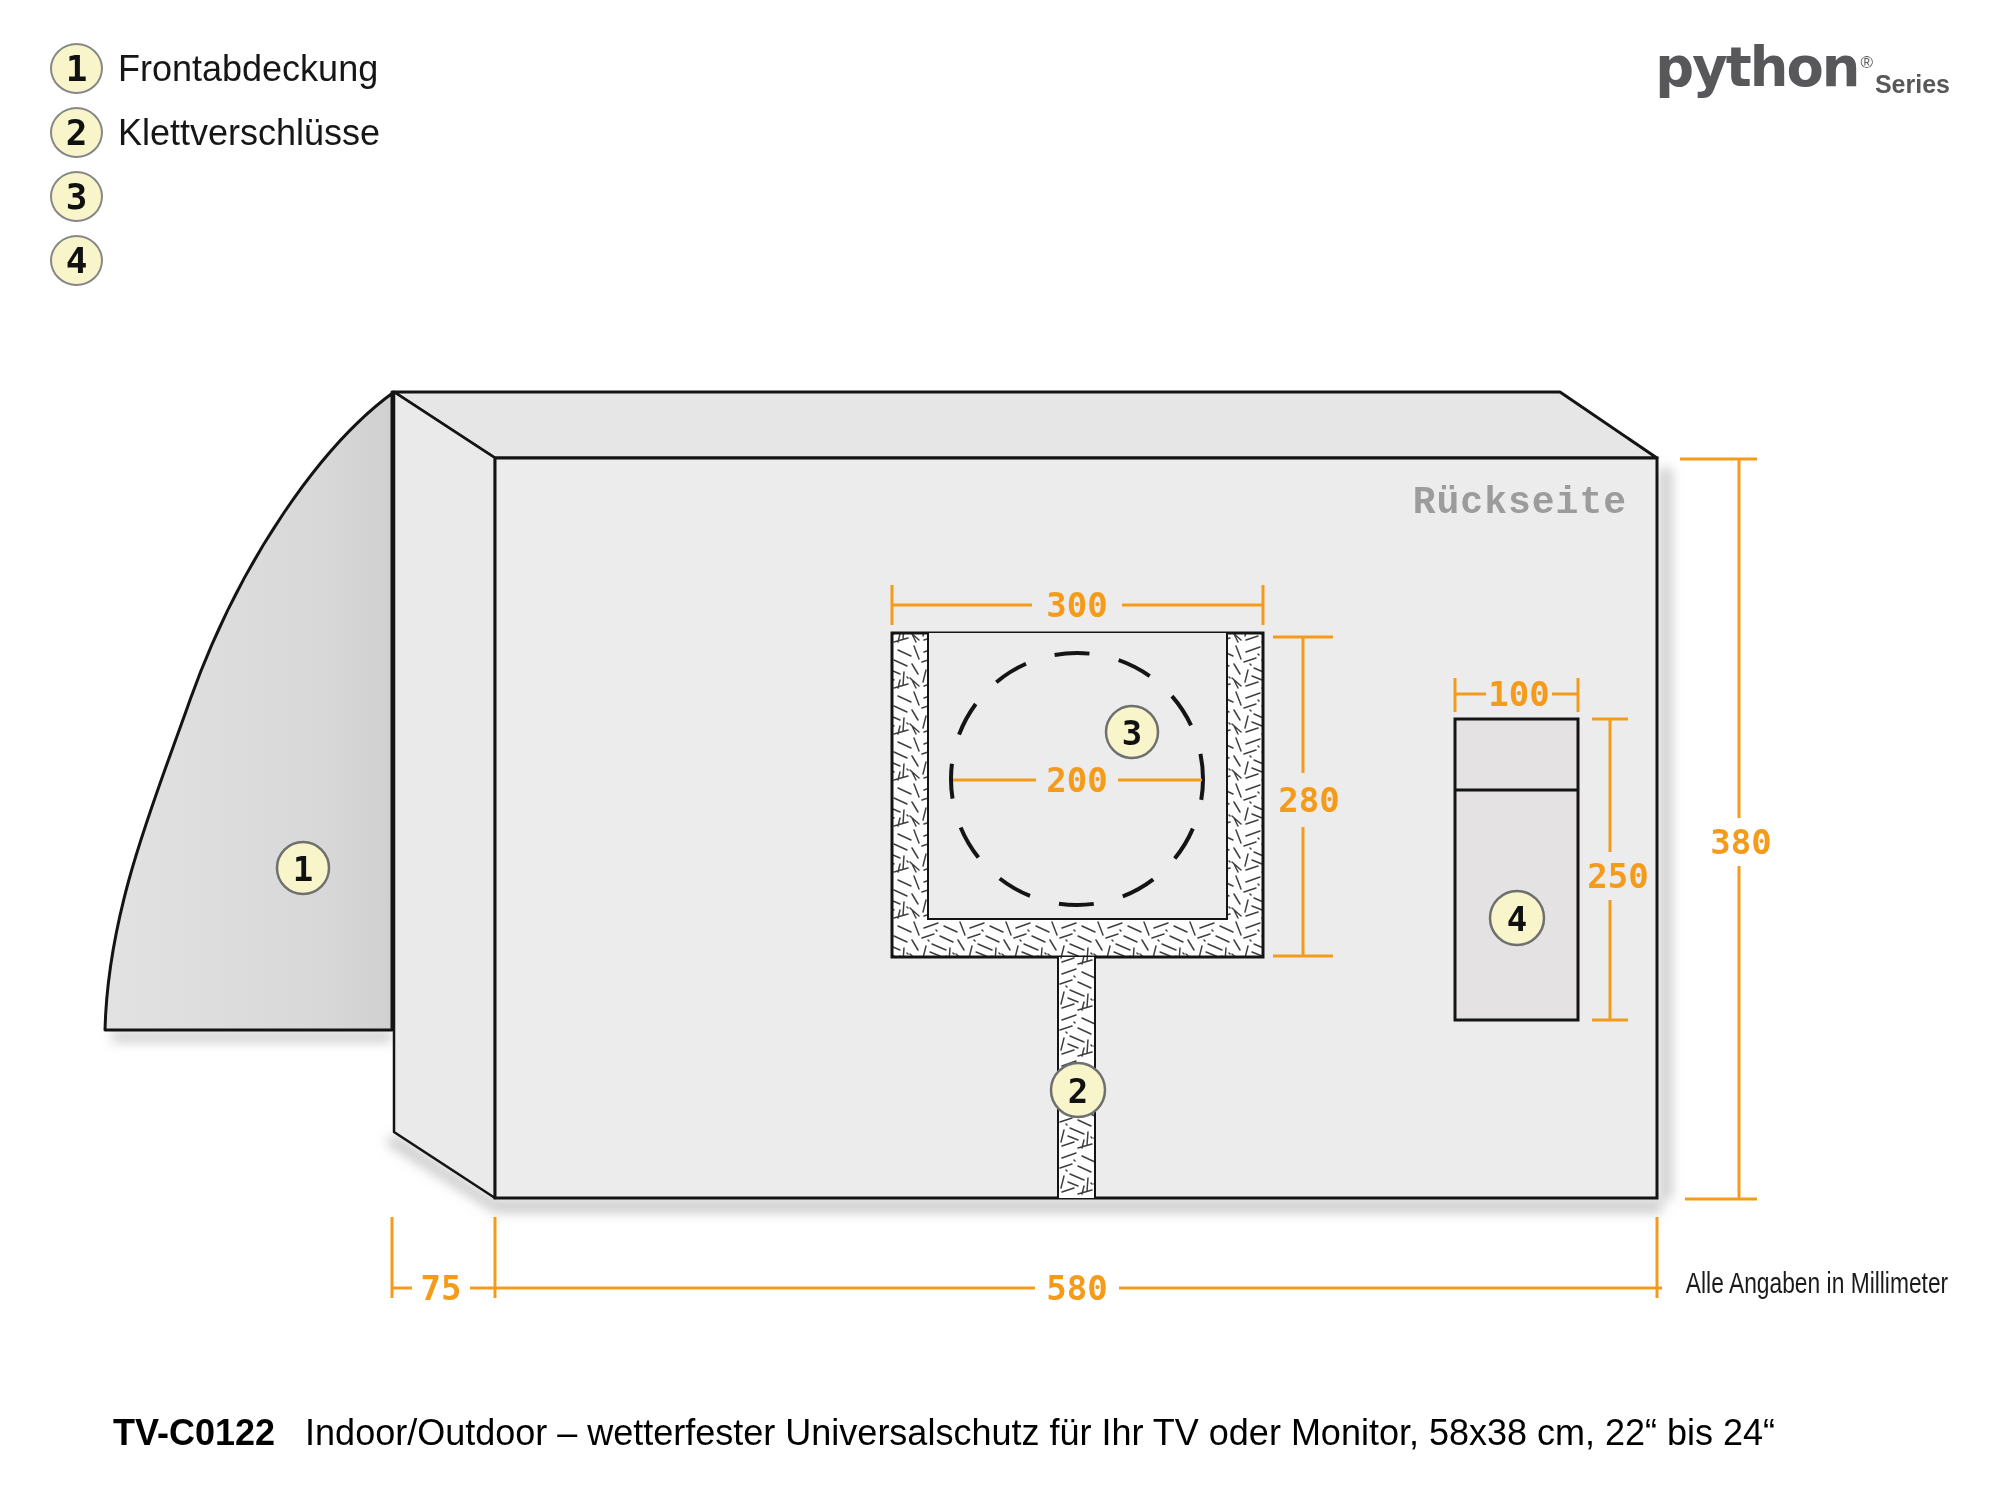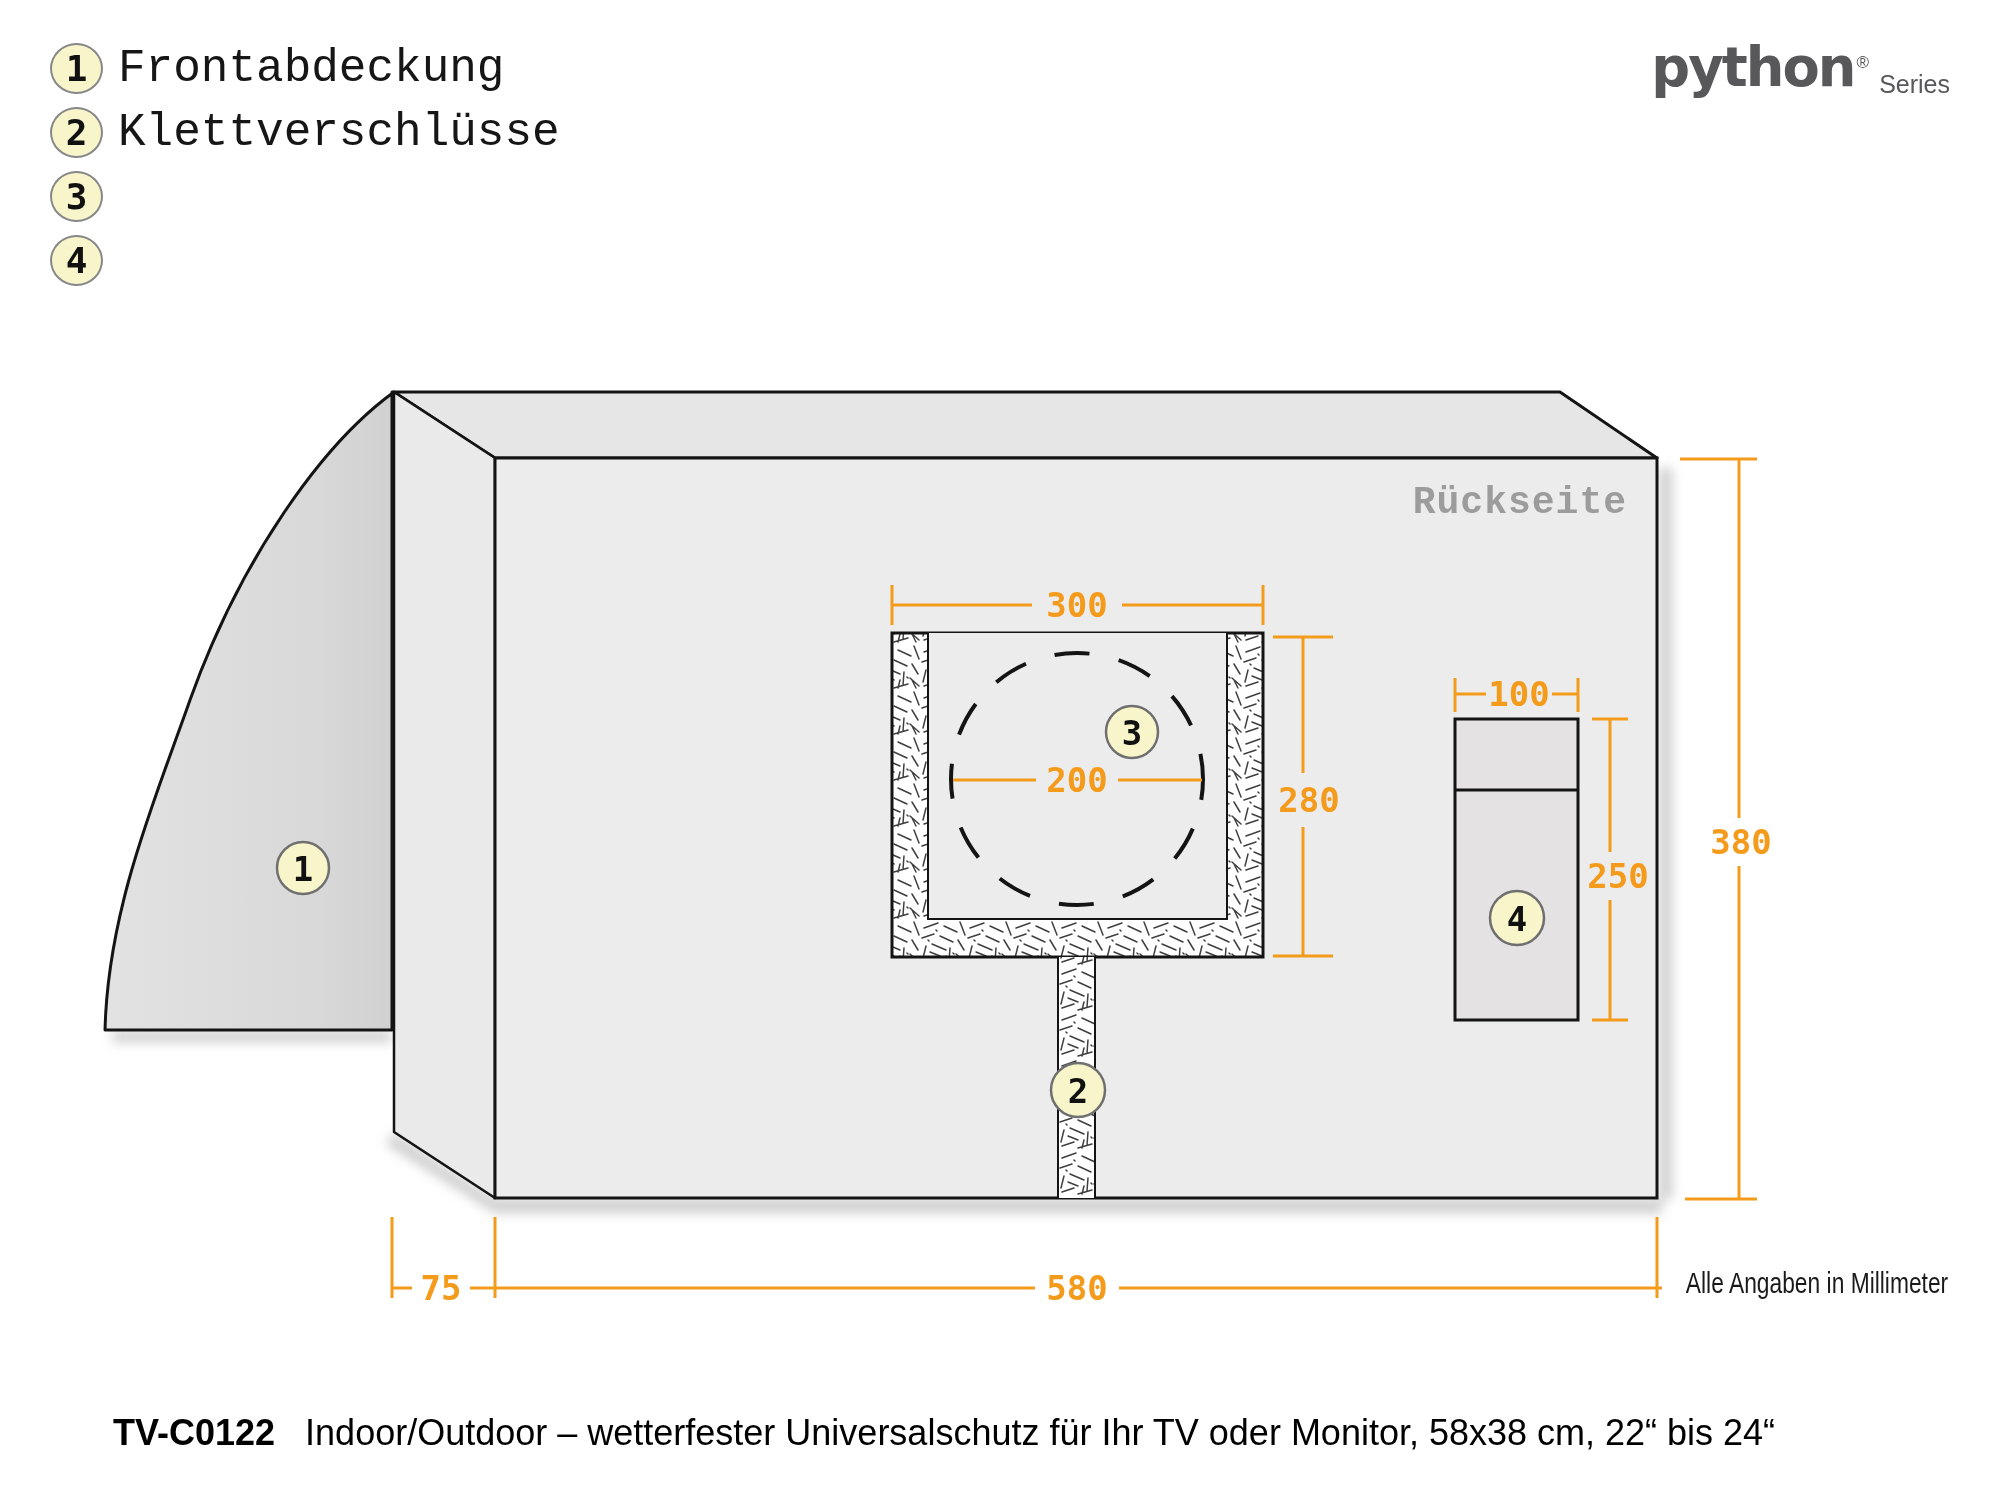--- a/index.html
+++ b/index.html
@@ -7,28 +7,28 @@
         font-family:"Liberation Sans",sans-serif;}
   svg{position:absolute;left:0;top:0;}
 
   
   .legend{position:absolute;left:50px;top:42px;}
   .legend-row{display:flex;align-items:center;gap:15px;margin-bottom:11px;height:53px;}
   .badge{width:53px;height:51px;border-radius:50%;background:var(--badge_fill,#F8F5CB);
          border:2px solid #878787;display:flex;align-items:center;justify-content:center;
          font-family:"DejaVu Sans Mono",monospace;font-weight:700;font-size:36px;color:#111;
          box-sizing:border-box;}
-  .legend-label{font-size:46px;color:#161616;white-space:nowrap;font-family:Liberation Mono, monospace;}
+  .legend-label{font-size:36px;color:#161616;white-space:nowrap;}
 
   
   .logo{position:absolute;right:50px;top:34px;display:flex;align-items:flex-end;color:var(--logo_gray,#58585A);}
   .logo-brand{font-family:"DejaVu Sans",sans-serif;font-weight:700;font-size:56px;
               letter-spacing:-2px;transform:scaleX(.97);transform-origin:right bottom;}
   .logo-reg{font-size:17px;position:relative;top:-26px;margin-left:2px;}
-  .logo-series{font-size:25px;font-weight:400;margin-left:10px;letter-spacing:0px;}
+  .logo-series{font-size:25px;font-weight:700;margin-left:2px;letter-spacing:0px;}
 
   
   .caption{position:absolute;left:113px;top:1412px;font-size:36px;color:#000000;white-space:nowrap;}
   .caption .sku{font-weight:700;margin-right:30px;}
   .units-note{position:absolute;right:52px;top:1266px;font-size:30px;color:#1a1a1a;
               transform:scaleX(.76);transform-origin:right center;white-space:nowrap;}
 
   
   .face-top{fill:#E6E6E6;stroke:#141414;stroke-width:3;stroke-linejoin:round;}
   .face-side{fill:#EAEAEA;stroke:#141414;stroke-width:2.5;stroke-linejoin:round;}

